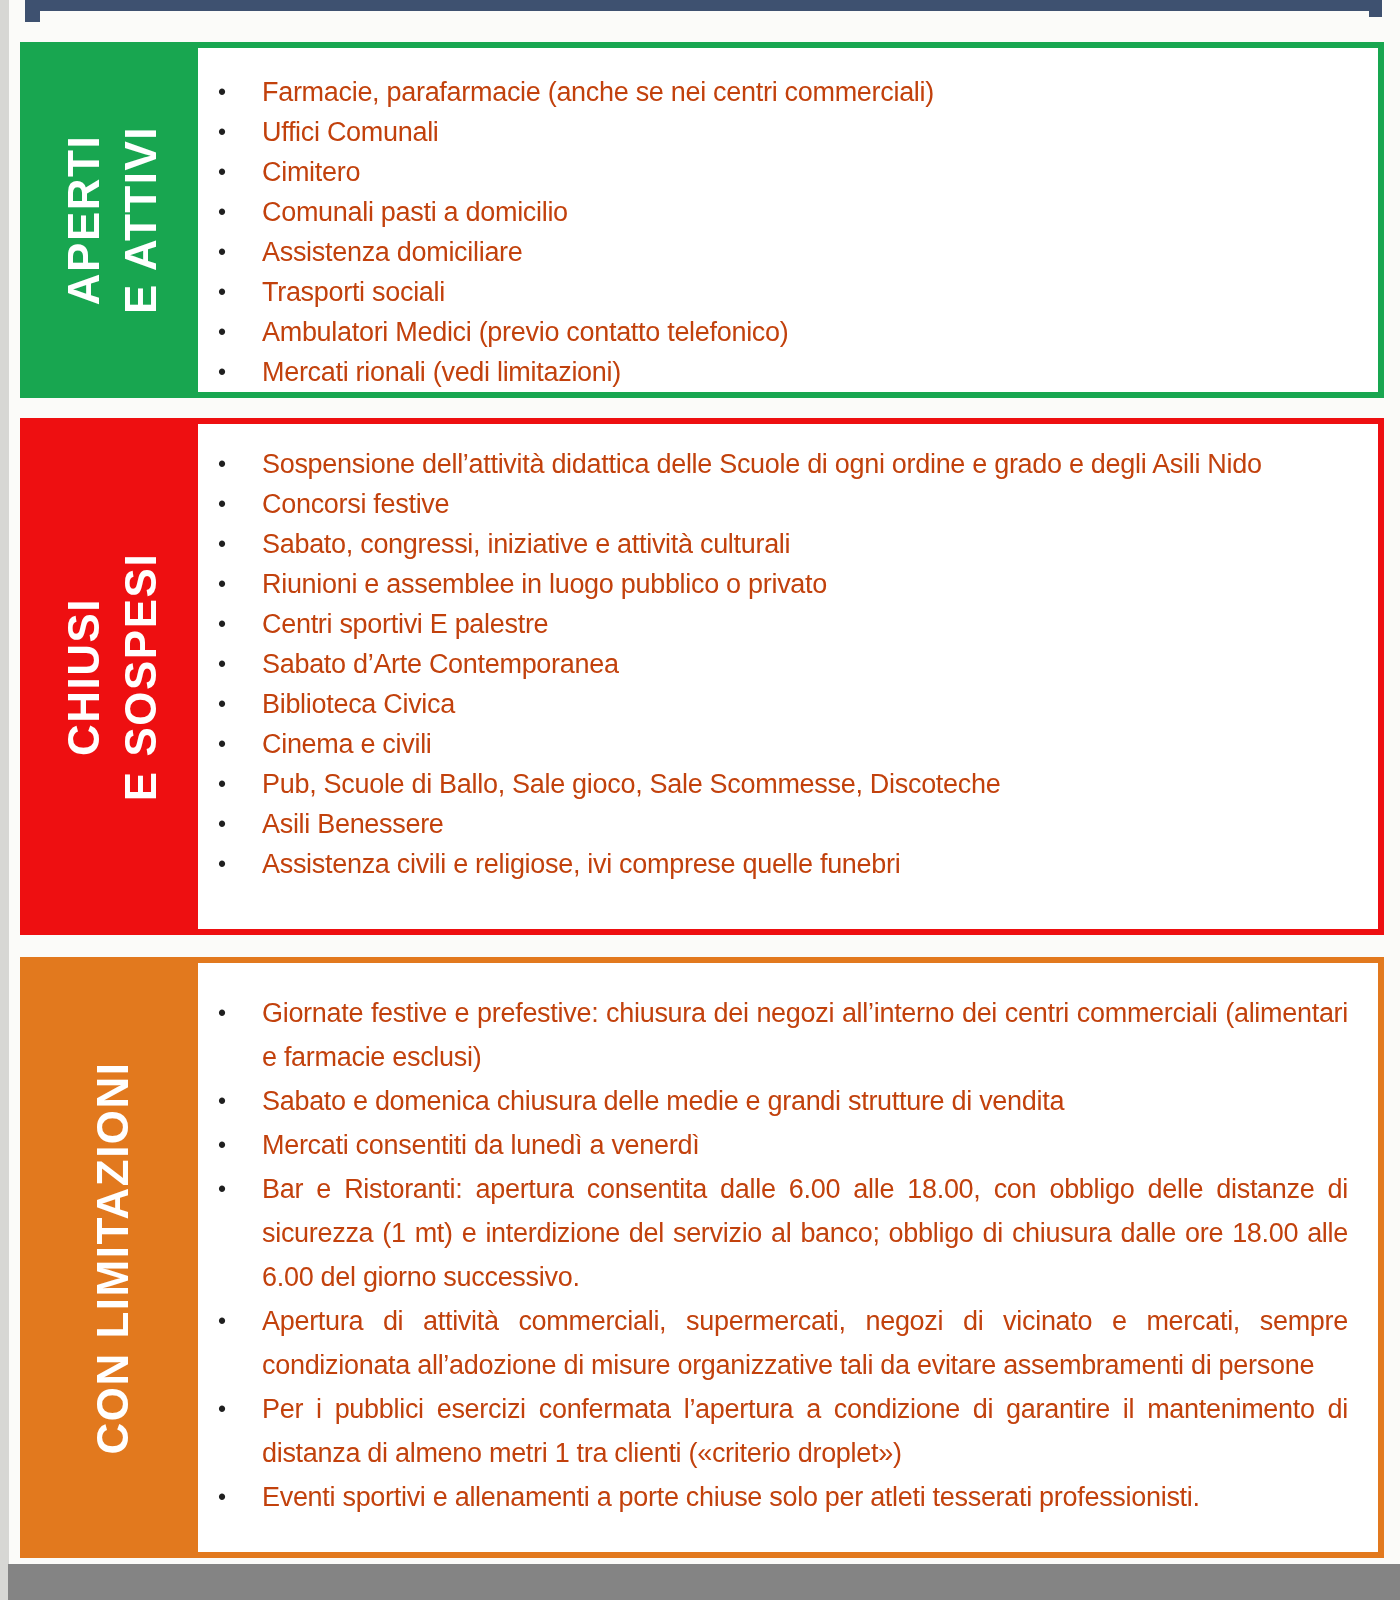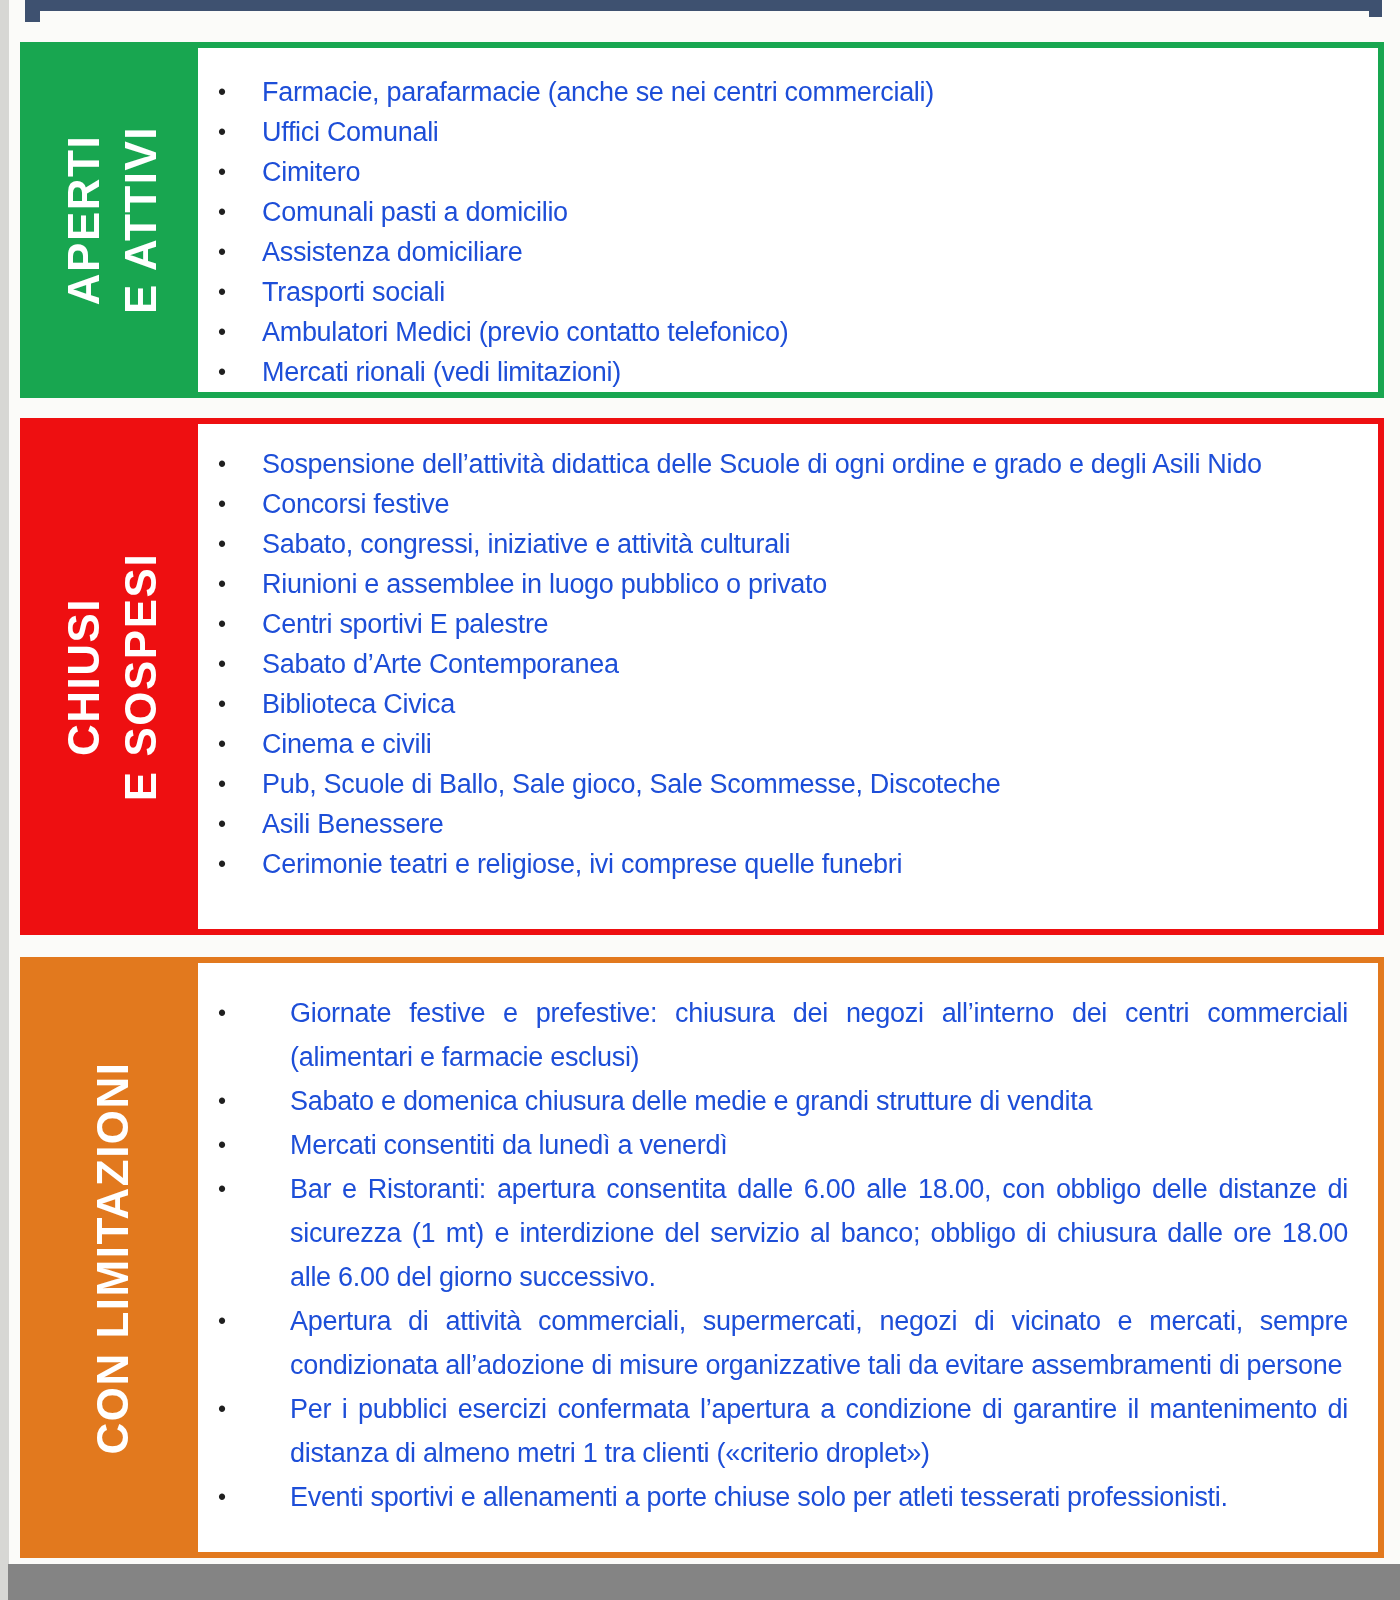--- a/index.html
+++ b/index.html
@@ -40,26 +40,26 @@
   .content ul{list-style:none;margin:0;}
   .sec-open    .content ul{padding:20px 30px 8px 8px;}
   .sec-closed  .content ul{padding:16px 30px 8px 8px;}
   .sec-limited .content ul{padding:24px 26px 8px 8px;}
   .content li{display:flex;align-items:flex-start;}
   .bullet{
     flex:0 0 56px;padding-left:12px;box-sizing:border-box;
     font-size:23px;color:#1f1f1f;
   }
   .txt{
-    flex:1 1 auto;color:#1d4ed8;font-size:27px;letter-spacing:-0.3px;
+    flex:1 1 auto;color:#c2410c;font-size:27px;letter-spacing:-0.3px;
   }
   .sec-open   .bullet,.sec-open   .txt{line-height:40px;}
   .sec-closed .bullet,.sec-closed .txt{line-height:40px;}
   .sec-limited .bullet,.sec-limited .txt{line-height:44px;}
-  .sec-limited .txt{text-align:justify;margin-left:28px;}
+  .sec-limited .txt{text-align:justify;}
 
   .bottom-band{
     position:absolute;left:8px;top:1564px;width:1392px;height:36px;
     background:#848484;
   }
 </style>
 </head>
 <body>
 
 <div class="page-edge"></div>
@@ -156,21 +156,21 @@
           <li>
             <span class="bullet">•</span>
             <span class="txt">Pub, Scuole di Ballo, Sale gioco, Sale Scommesse, Discoteche</span>
           </li>
           <li>
             <span class="bullet">•</span>
             <span class="txt">Asili Benessere</span>
           </li>
           <li>
             <span class="bullet">•</span>
-            <span class="txt">Cerimonie teatri e religiose, ivi comprese quelle funebri</span>
+            <span class="txt">Assistenza civili e religiose, ivi comprese quelle funebri</span>
           </li>
         </ul>
       </div>
     </div>
     <div class="box sec-limited">
       <div class="band">
         <div class="band-text">
           <div>CON LIMITAZIONI</div>
         </div>
       </div>

